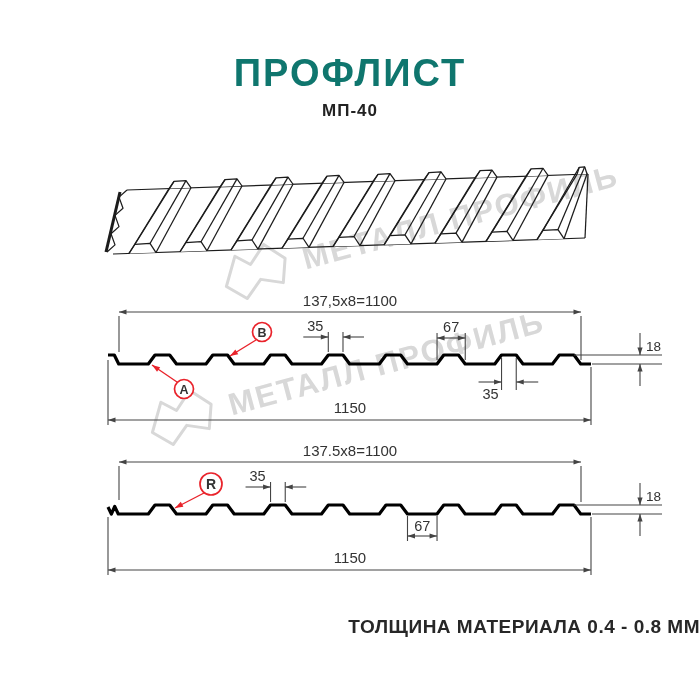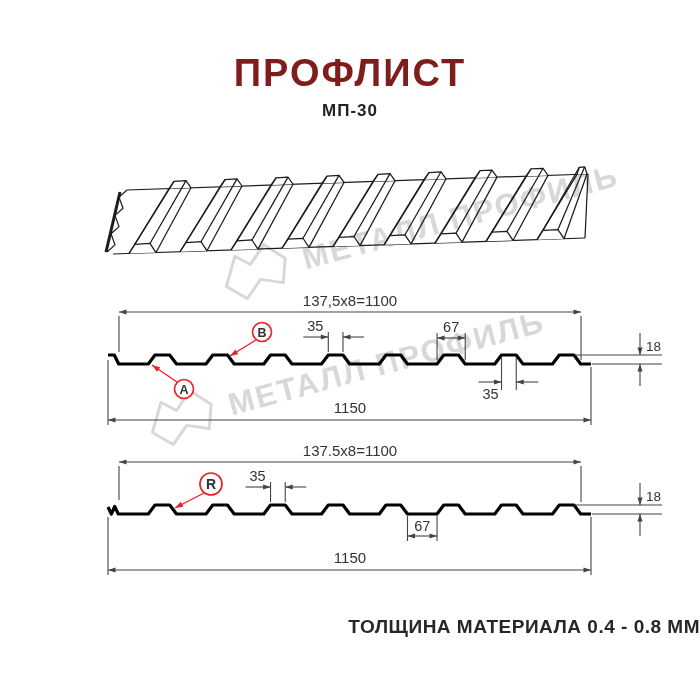--- a/index.html
+++ b/index.html
@@ -1,36 +1,36 @@
 <!DOCTYPE html>
 <html><head>
 <meta charset="utf-8">
 <style>
   html,body{margin:0;padding:0;background:#fff;}
   .page{position:relative;width:700px;height:700px;background:#ffffff;overflow:hidden;
         font-family:"Liberation Sans",sans-serif;}
   .title{position:absolute;top:52px;left:0;right:0;text-align:center;
-         font-size:38px;font-weight:800;letter-spacing:2px;color:#7f1d1d;}
+         font-size:38px;font-weight:800;letter-spacing:2px;color:#0f766e;}
   .subtitle{position:absolute;top:101px;left:0;right:0;text-align:center;
          font-size:17px;font-weight:600;letter-spacing:1px;color:#222;}
   .footer{position:absolute;top:616px;left:0;right:0;text-align:right;
          font-size:19px;font-weight:600;letter-spacing:.5px;color:#272727;}
   .wm{position:absolute;display:flex;align-items:center;gap:12px;
       transform:rotate(-15deg);transform-origin:left center;z-index:1;
       color:#d8d8d8;font-weight:700;font-size:31px;letter-spacing:2px;white-space:nowrap;}
   #drawing{position:absolute;left:0;top:0;z-index:2;}
   #drawing text{font-family:"Liberation Sans",sans-serif;fill:#333;}
 </style>
 </head>
 <body>
 
 <div class="page">
 
   <div class="title">ПРОФЛИСТ</div>
-  <div class="subtitle">МП-30</div>
+  <div class="subtitle">МП-40</div>
 
   <div class="wm" style="left:220px;top:252px">
     <svg width="74" height="60" viewBox="0 0 74 60">
       <path d="M5,36 L21,9 L34,21 L52,5 L69,24 L61,47 L40,38 L22,53 Z" fill="none" stroke="#d8d8d8" stroke-width="3" stroke-linejoin="round"></path>
     </svg>
     <span>МЕТАЛЛ ПРОФИЛЬ</span>
   </div>
 
   <div class="wm" style="left:146px;top:398px">
     <svg width="74" height="60" viewBox="0 0 74 60">

